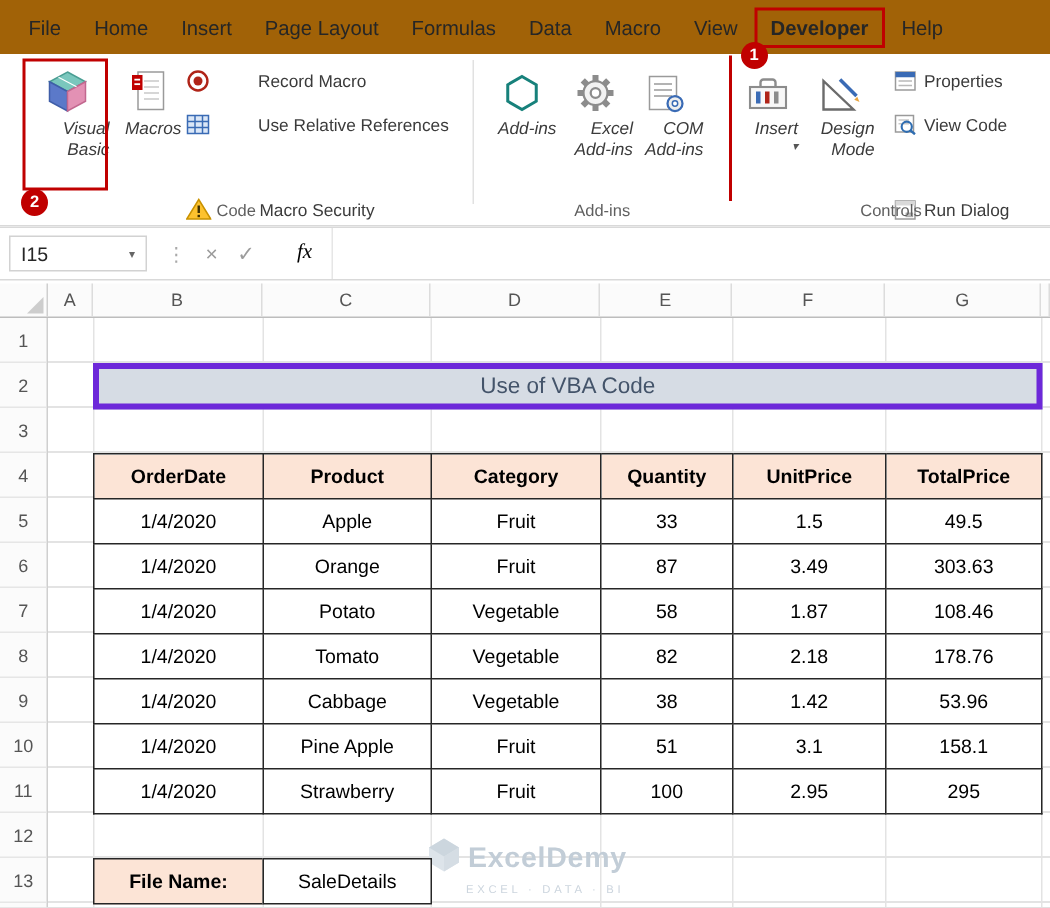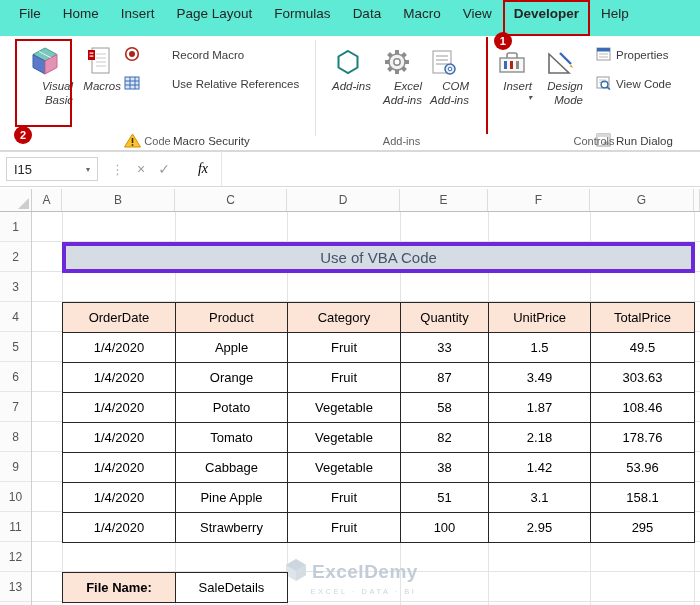--- a/index.html
+++ b/index.html
@@ -1,20 +1,20 @@
 <!DOCTYPE html>
 <html><head>
 <meta charset="utf-8">
 <style>
   * { margin:0; padding:0; box-sizing:border-box; }
   body { background:#888; font-family:"Liberation Sans", sans-serif; }
   #app { position:relative; width:700px; height:605px; background:#fff; overflow:hidden; }
 
   
-  .menu-bar { position:absolute; top:0; left:0; width:100%; height:36px; display:flex; padding-left:8px; font-size:13.5px; color:#262626; background:#5eead4; }
+  .menu-bar { position:absolute; top:0; left:0; width:100%; height:36px; display:flex; align-items:center; padding-left:8px; font-size:13.5px; color:#262626; background:#a16207; }
   .menu-item { padding:6px 11px; cursor:default; white-space:nowrap; }
   .menu-item.developer { border:2px solid #c00000; padding:4px 9px; font-weight:700; position:relative; }
 
   .badge { position:absolute; width:18px; height:18px; border-radius:50%; background:#c00000; color:#fff; font-size:11px; font-weight:700; display:flex; align-items:center; justify-content:center; z-index:9; }
   .badge-1 { left:-11px; bottom:-16px; }
   .badge-2 { left:14px; top:126px; }
 
   
   .ribbon { position:absolute; top:36px; left:0; width:100%; height:115px; border-bottom:1px solid #d9d9d9; background:#fff; }
   .bigbtn { position:absolute; top:6px; text-align:right; font-size:11.5px; color:#3b3b3b; line-height:1.22; cursor:default;font-style:italic; }
@@ -66,21 +66,21 @@
       linear-gradient(#e3e3e3,#e3e3e3),
       repeating-linear-gradient(to bottom, transparent 0px, transparent 29px, #e3e3e3 29px, #e3e3e3 30px);
     background-size:1px 100%,1px 100%,1px 100%,1px 100%,1px 100%,1px 100%,1px 100%,100% 100%;
     background-position:30px 0,143px 0,255px 0,368px 0,456px 0,558px 0,662px 0,0 0;
     background-repeat:no-repeat,no-repeat,no-repeat,no-repeat,no-repeat,no-repeat,no-repeat,no-repeat; }
 
   
   .title-cell { position:absolute; left:62px; top:242px; width:633px; height:31px; background:#d6dce4; border:4px solid #6d28d9; display:flex; align-items:center; justify-content:center; font-size:15px; font-weight:400; color:#44546a; z-index:2;text-align:center; }
   .data-table { position:absolute; left:62px; top:302px; border-collapse:collapse; table-layout:fixed; z-index:2; }
   .data-table th, .data-table td { border:1px solid #262626; height:30px; text-align:center; font-size:13px; color:#000; padding:0 2px; overflow:hidden; }
-  .data-table th { background:#fce4d6; font-weight:400; }
+  .data-table th { background:#fce4d6; font-weight:700; }
   .data-table td { background:#fff; font-weight:400; }
   .fname-label { position:absolute; left:62px; top:572px; width:114px; height:31px; background:#fce4d6; border:1px solid #262626; display:flex; align-items:center; justify-content:center; font-size:13px; font-weight:700; color:#000; z-index:2; }
   .fname-value { position:absolute; left:175px; top:572px; width:113px; height:31px; background:#fff; border:1px solid #262626; display:flex; align-items:center; justify-content:center; font-size:13px; color:#000; z-index:2; }
 
   .watermark { position:absolute; left:285px; top:558px; display:flex; flex-direction:column; align-items:center; z-index:1; pointer-events:none; }
   .wm-row { display:flex; align-items:center; gap:5px; }
   .wm-text { font-size:19px; font-weight:700; color:#c2cdd7; letter-spacing:0.5px; }
   .wm-tag { font-size:7.5px; letter-spacing:2.5px; color:#ccd5de; margin-top:1px; padding-left:24px; }
 </style>
 </head>

